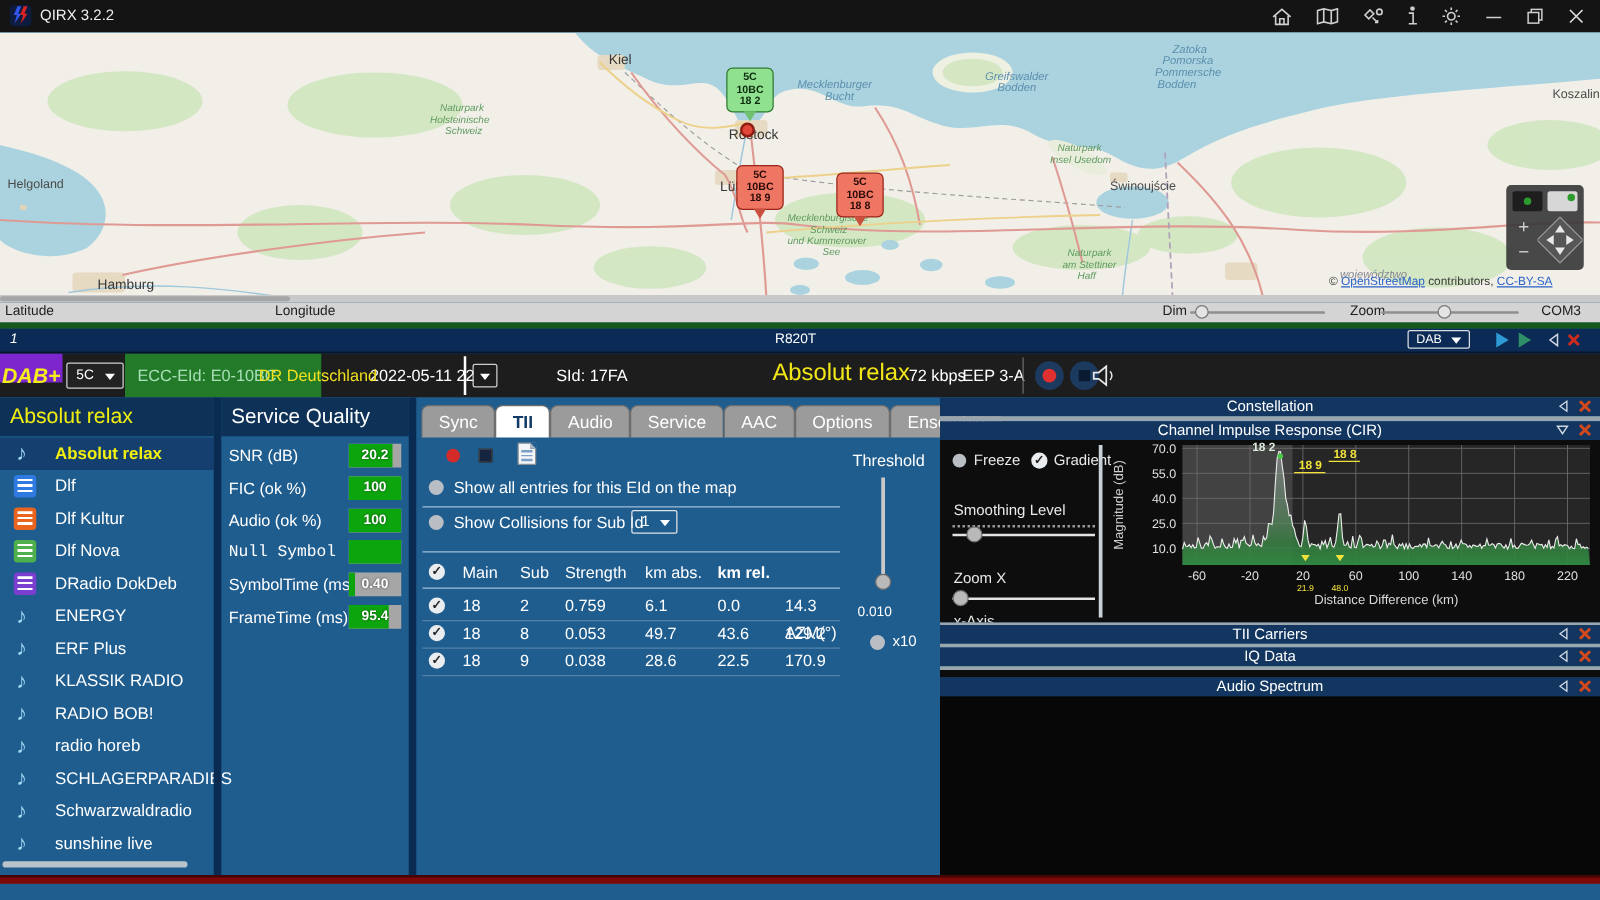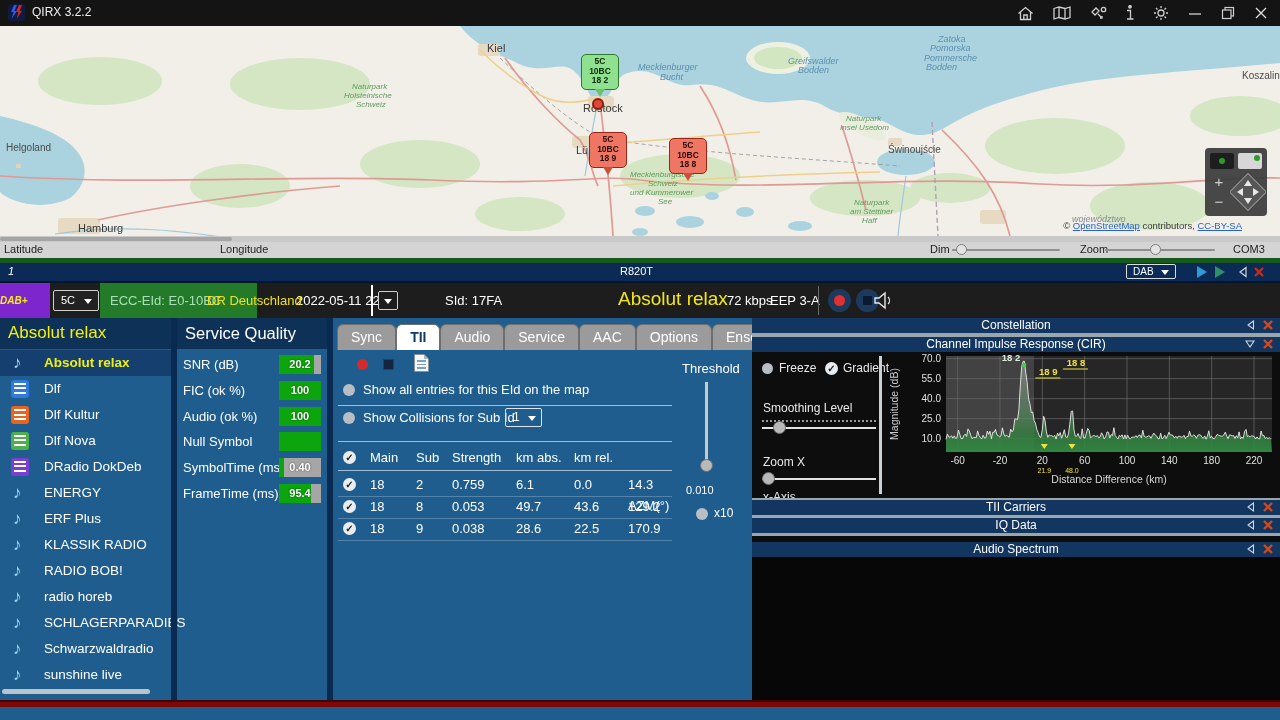--- a/index.html
+++ b/index.html
@@ -48,22 +48,22 @@
   .hslider-thumb{position:absolute;width:11px;height:11px;border-radius:50%;background:#e4e4e4;border:1px solid #7a7a7a}
   .greenbar{position:absolute;left:0;top:258px;width:1280px;height:5px;background:#17591d}
   .tunerrow{position:absolute;left:0;top:263px;width:1280px;height:18px;background:#0b2a55;color:#fff;font-size:11px}
   .dab-select{position:absolute;left:1126px;top:1px;width:50px;height:15px;border:1px solid #d8dde2;border-radius:2px;
     color:#fff;font-size:10px;line-height:13px;padding-left:6px}
   .tri-r{width:0;height:0;border:6px solid transparent;border-right:none;border-left-width:10px}
   .gapline{position:absolute;left:0;top:281px;width:1280px;height:2px;background:#06152b}
 
   
   .servicebar{position:absolute;left:0;top:283px;width:1280px;height:35px;background:#1d1d1d;color:#fff}
-  .badge-dab{position:absolute;left:0;top:0;width:50px;height:35px;background:#7d26cd;color:#f4ef1c;
-    font-style:italic;font-weight:bold;font-size:10px;text-align:left;line-height:35px}
+  .badge-dab{position:absolute;left:0;top:0;width:50px;height:23px;background:#7d26cd;color:#f4ef1c;
+    font-style:italic;font-weight:bold;font-size:17px;text-align:center;line-height:35px}
   .ch-select{position:absolute;left:53px;top:7px;width:46px;height:21px;background:#222;border:1px solid #cfcfcf;
     border-radius:2px;color:#fff;font-size:11px;line-height:19px;padding-left:7px}
   .eccbox{position:absolute;left:100px;top:0;width:157px;height:35px;background:#237a28}
   .down-tri{width:0;height:0;border:4px solid transparent;border-bottom:none;border-top:5px solid #fff}
   .sb-sep{position:absolute;top:2px;height:31px;width:2px;background:#fff}
   .rec-circle{position:absolute;width:23px;height:23px;border-radius:50%;background:#1c3a5e}
   .speaker{position:absolute}
 
   
   .main{position:absolute;left:0;top:318px;width:1280px;height:382px;background:#1f5d8f}
@@ -484,21 +484,21 @@
             <span class="val">100</span>
           </span>
         </div>
         <div class="sq-row" style="top: 89px;">
           <span class="lbl">Audio (ok %)</span>
           <span class="sq-bar">
             <span class="fill" style="width: 100%;"></span>
             <span class="val">100</span>
           </span>
         </div>
-        <div class="sq-row" style="top: 114px;">
+        <div class="sq-row" style="top: 114px; font-family: Liberation Mono, monospace;">
           <span class="lbl">Null Symbol</span>
           <span class="sq-bar">
             <span class="fill" style="width: 100%;"></span>
             <span class="val"></span>
           </span>
         </div>
         <div class="sq-row" style="top: 140px;">
           <span class="lbl">SymbolTime (ms)</span>
           <span class="sq-bar">
             <span class="fill" style="width: 13%;"></span>
@@ -543,21 +543,21 @@
     <span class="tii-lbl" style="left:363px;top:92px">Show Collisions for Sub Id</span>
     <div class="subid-select"><span>1</span><span class="down-tri abs" style="right:5px;top:7px"></span></div>
     <div class="sepline" style="left:338px;top:123px;width:334px"></div>
 
     <div id="tii-table">
         <div class="checkcircle" style="left: 343px; top: 133px;">✓</div>
         <span class="tcell th" style="left: 370px; top: 132px;">Main</span>
         <span class="tcell th" style="left: 416px; top: 132px;">Sub</span>
         <span class="tcell th" style="left: 452px; top: 132px;">Strength</span>
         <span class="tcell th" style="left: 516px; top: 132px;">km abs.</span>
-        <span class="tcell th" style="left: 574px; top: 132px;">km rel.</span>
+        <span class="tcell th" style="left: 574px; top: 132px; font-weight: bold;">km rel.</span>
         <span class="tcell th" style="left: 628px; top: 132px; margin-top: 48px;">AZM(°)</span>
         <div class="sepline" style="left: 338px; top: 152px; width: 334px;"></div>
         <div class="checkcircle" style="left: 343px; top: 160px;">✓</div>
         <span class="tcell" style="left: 370px; top: 159px;">18</span>
         <span class="tcell" style="left: 416px; top: 159px;">2</span>
         <span class="tcell" style="left: 452px; top: 159px;">0.759</span>
         <span class="tcell" style="left: 516px; top: 159px;">6.1</span>
         <span class="tcell" style="left: 574px; top: 159px;">0.0</span>
         <span class="tcell" style="left: 628px; top: 159px;">14.3</span>
         <div class="rowline" style="left: 338px; top: 178px; width: 334px;"></div>

